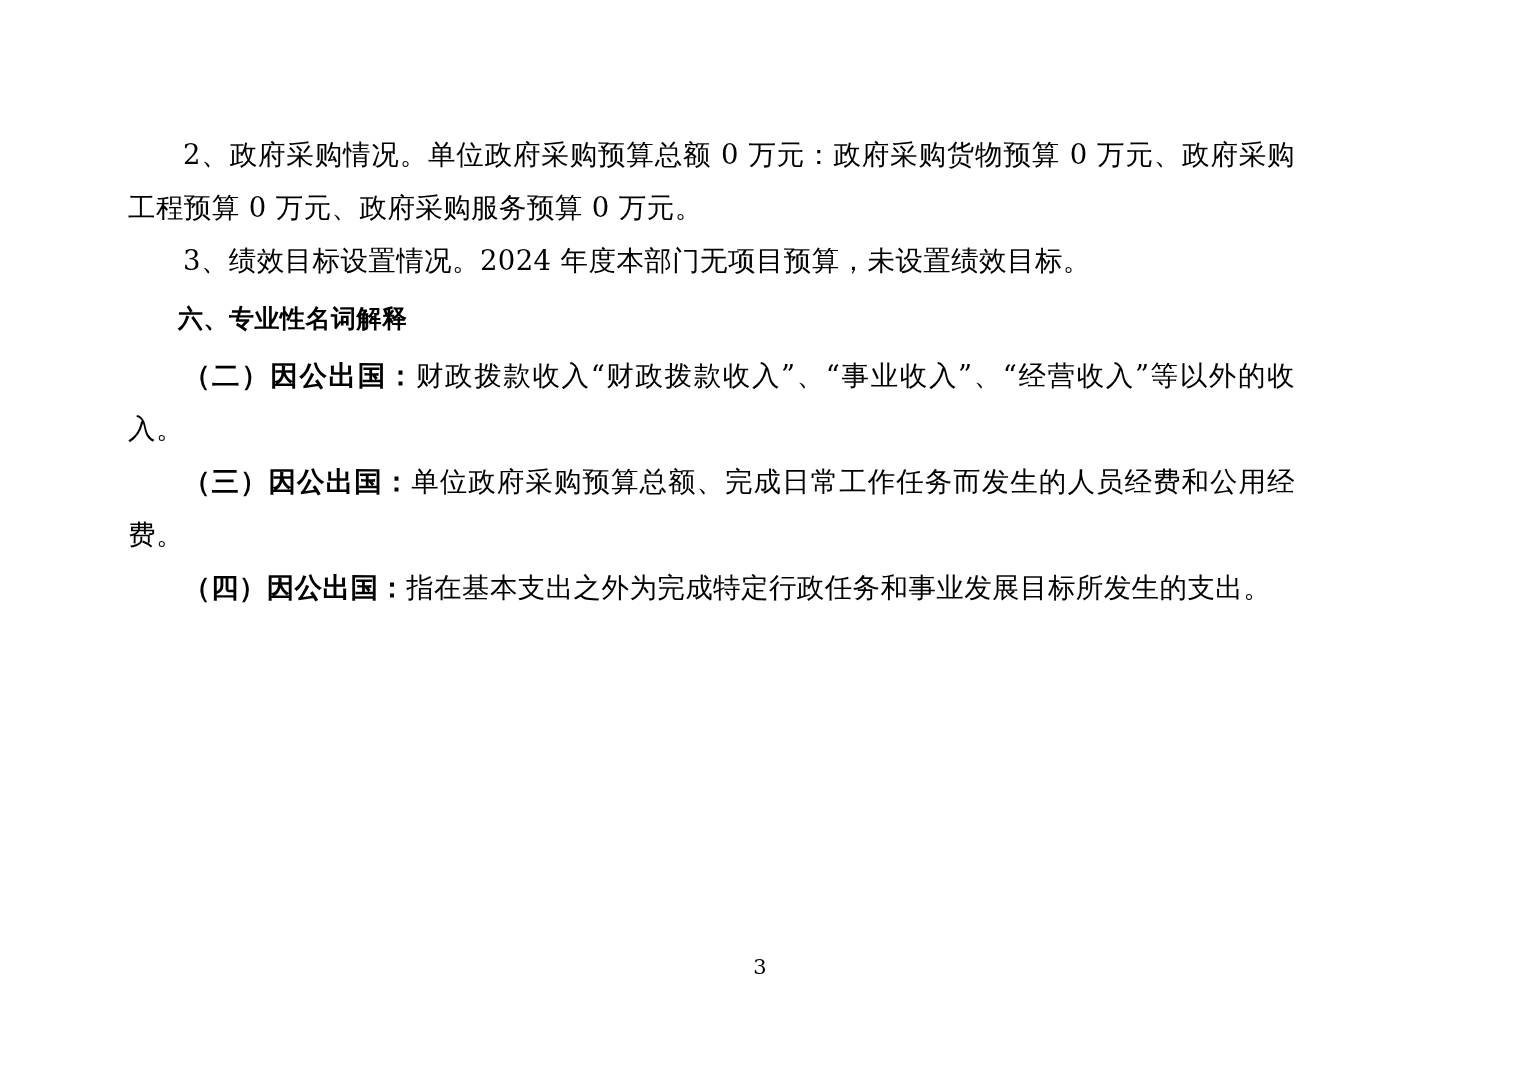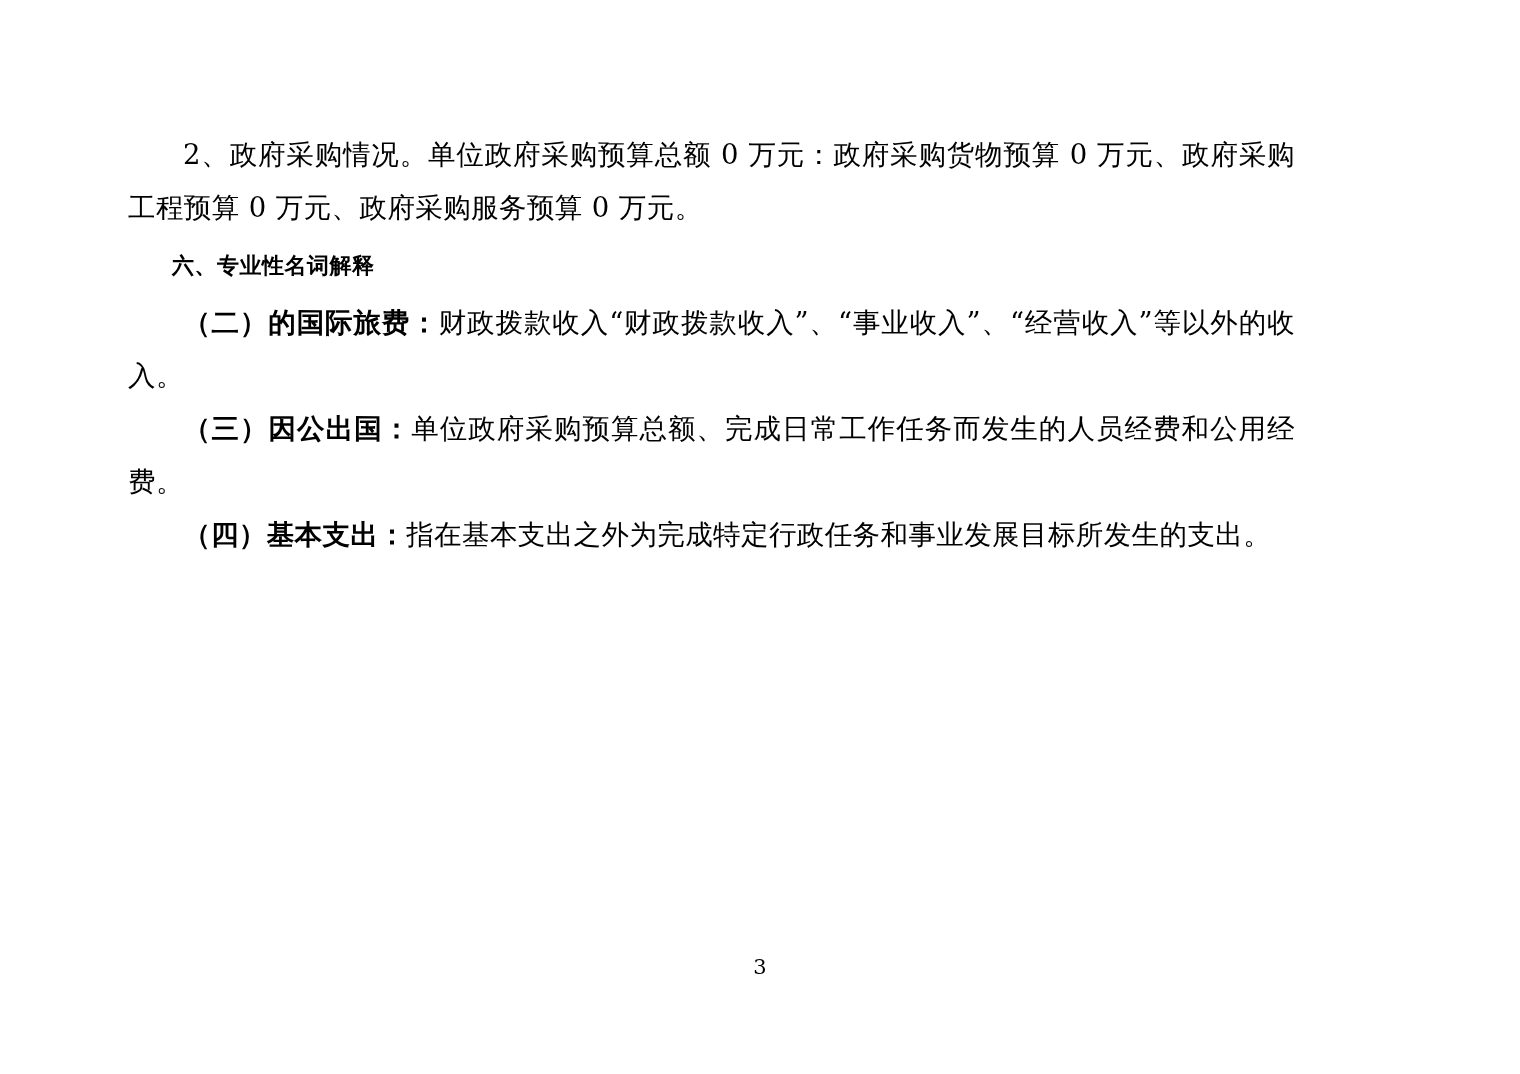--- a/index.html
+++ b/index.html
@@ -33,21 +33,21 @@
   }
   p {
     margin: 0 0 0 0;
   }
   .indent {
     text-indent: 2em;
   }
   .heading {
     font-family: "DejaVu Sans", "Liberation Sans", sans-serif;
     font-weight: bold;
-    font-size: 22px;
+    font-size: 25px;
     line-height: 56px;
     text-indent: 2em;
     margin: 4px 0 2px 0;
     letter-spacing: 0.5px;
   }
   .term {
     font-family: "DejaVu Sans", "Liberation Sans", sans-serif;
     font-weight: bold;
   }
   .footer {
@@ -62,29 +62,30 @@
 </style>
 </head>
 <body>
 
 <div class="page">
 
   <div class="body-text">
 
     <p class="indent">2、政府采购情况。单位政府采购预算总额 0 万元：政府采购货物预算 0 万元、政府采购工程预算 0 万元、政府采购服务预算 0 万元。</p>
 
+    <p class="indent">3、绩效目标设置情况。2024 年度本部门无项目预算，未设置绩效目标。</p>
 
 
     <p class="heading">六、专业性名词解释</p>
 
 
-    <p class="indent"><span class="term">（二）的国际旅费：</span><span>财政拨款收入“财政拨款收入”、“事业收入”、“经营收入”等以外的收入。</span></p>
+    <p class="indent"><span class="term">（二）因公出国：</span><span>财政拨款收入“财政拨款收入”、“事业收入”、“经营收入”等以外的收入。</span></p>
 
     <p class="indent"><span class="term">（三）因公出国：</span><span>单位政府采购预算总额、完成日常工作任务而发生的人员经费和公用经费。</span></p>
 
-    <p class="indent"><span class="term">（四）基本支出：</span><span>指在基本支出之外为完成特定行政任务和事业发展目标所发生的支出。</span></p>
+    <p class="indent"><span class="term">（四）因公出国：</span><span>指在基本支出之外为完成特定行政任务和事业发展目标所发生的支出。</span></p>
 
 
   </div>
 
   <div class="footer">3</div>
 
 </div>
 
 </body></html>

